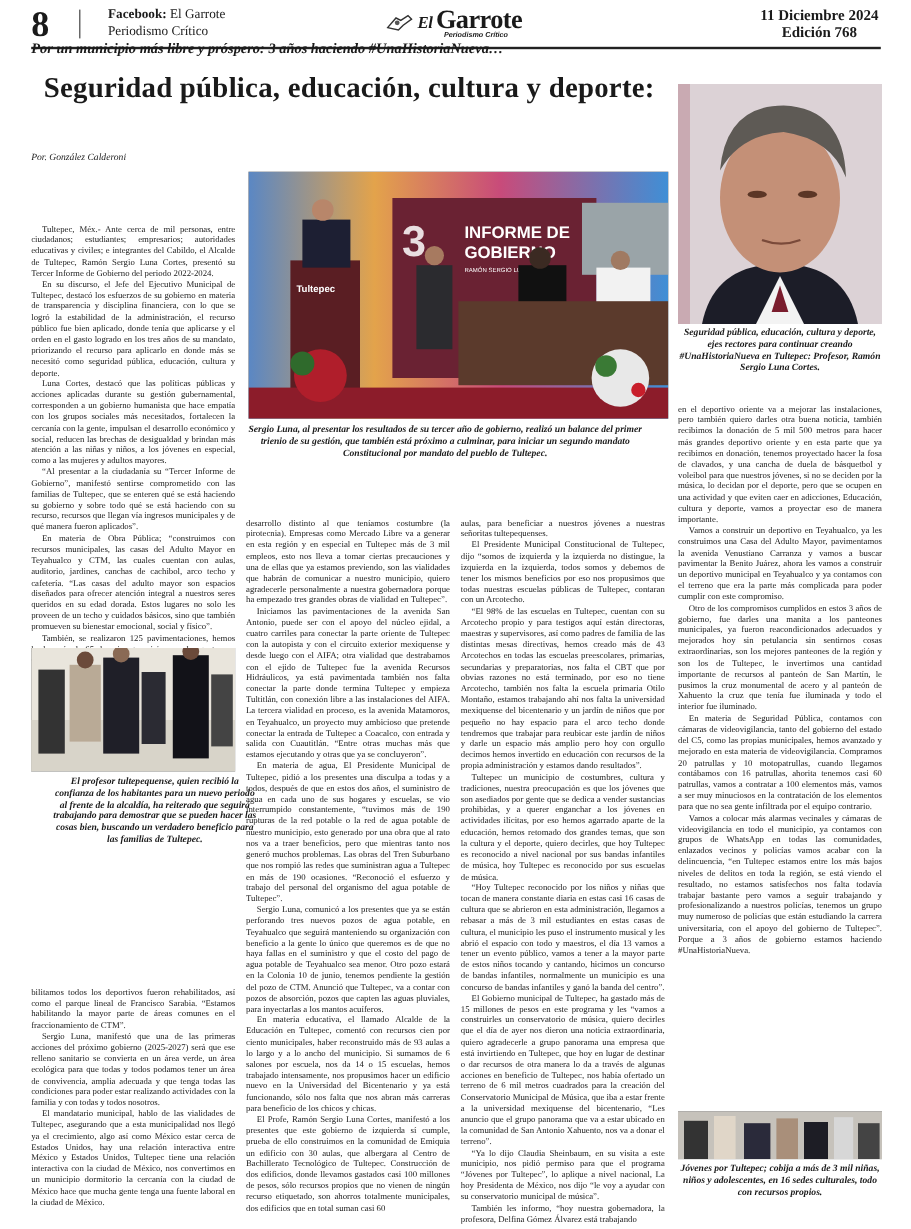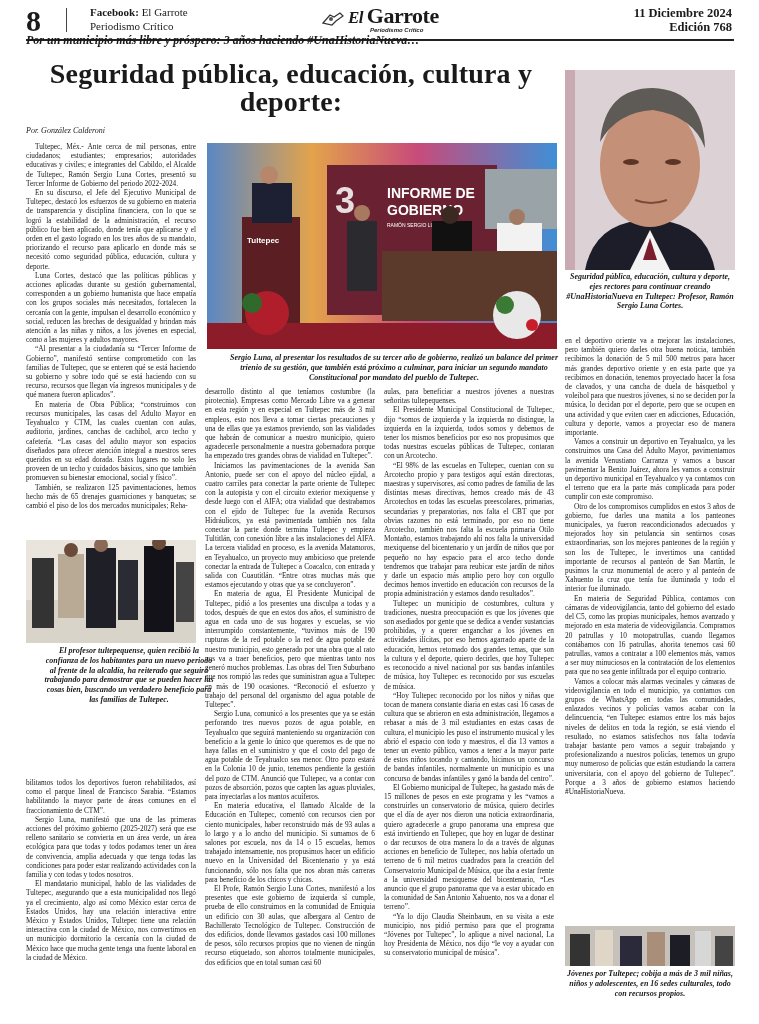--- a/index.html
+++ b/index.html
@@ -7,53 +7,53 @@
   .abs{position:absolute;}
   
   .page-num{left:26px;top:4px;font-size:30px;font-weight:bold;line-height:34px;}
   .hdr-div{left:66px;top:8px;width:1px;height:24px;background:#444;}
   .fb{left:90px;top:6px;font-size:11px;line-height:13.5px;}
   .fb b{font-weight:bold;}
   .logo{left:322px;top:5px;width:120px;height:30px;}
   .logo-text{position:absolute;left:26px;top:-2px;font-size:22px;font-weight:bold;font-family:"Liberation Serif",serif;letter-spacing:-0.5px;font-style:normal;}
   .logo-sub{position:absolute;left:48px;top:22px;font-size:6px;font-weight:bold;font-style:italic;font-family:"Liberation Sans",sans-serif;}
   .logo-icon{position:absolute;left:0;top:6px;width:22px;height:16px;}
-  .date{right:27px;top:7px;text-align:right;font-size:12.5px;line-height:13.5px;font-weight:bold;}
+  .date{right:27px;top:7px;text-align:center;font-size:12.5px;line-height:13.5px;font-weight:bold;}
   .rule{left:26px;top:39px;width:708px;height:2px;background:#222;}
   .kicker{left:26px;top:33px;font-size:12px;font-style:italic;font-weight:bold;}
-  .headline{left:26px;top:60px;width:530px;text-align:center;font-size:28px;font-weight:bold;line-height:28px;letter-spacing:0.2px;}
+  .headline{left:26px;top:60px;width:530px;text-align:center;font-size:24px;font-weight:bold;line-height:28px;letter-spacing:0.2px;}
   .byline{left:26px;top:126px;font-size:8px;font-style:italic;font-weight:normal;}
   
   .col{font-size:7.3px;line-height:9.2px;text-align:justify;hyphens:auto;}
   .col p{margin:0;text-indent:9px;}
   .c1{left:26px;}
   .c2{left:205px;}
   .c3{left:384px;}
   .c4{left:565px;}
-  .cw{width:170px;}
+  .cw{width:170px;margin-top:44px;}
   .c4w{width:170px;}
   
   .photo{overflow:hidden;background:#888;}
   .caption{font-size:8px;line-height:9.8px;font-style:italic;font-weight:bold;text-align:center;}
 </style>
 </head>
 <body>
 
 <div class="abs page-num">8</div>
 <div class="abs hdr-div"></div>
 <div class="abs fb">
   <div><b>Facebook:</b> <span>El Garrote</span></div>
   <div>Periodismo Crítico</div>
 </div>
 <div class="abs logo">
   <svg class="logo-icon" viewBox="0 0 22 16">
     <path d="M1 12 L8 4 L12 6 L18 2 L21 5 L14 10 L10 14 Z" fill="none" stroke="#333" stroke-width="1.2"></path>
     <circle cx="9" cy="8" r="2" fill="#555"></circle>
   </svg>
-  <span class="logo-text"><i style="font-size:17px">El </i>Garrote</span>
+  <span class="logo-text"><i style="font-size:14px">El </i>Garrote</span>
   <span class="logo-sub">Periodismo Crítico</span>
 </div>
 <div class="abs date">
   <div>11 Diciembre 2024</div>
   <div>Edición 768</div>
 </div>
 <div class="abs rule"></div>
 
 <div class="abs kicker">Por un municipio más libre y próspero: 3 años haciendo #UnaHistoriaNueva…</div>
 <div class="abs headline">
@@ -122,39 +122,40 @@
     <circle cx="310" cy="74" r="8" fill="#a07a62"></circle>
     <rect x="175" y="108" width="175" height="70" fill="#5b3a2c"></rect>
     <rect x="0" y="180" width="350" height="26" fill="#8c1c2a"></rect>
     <circle cx="60" cy="170" r="22" fill="#b01e2b"></circle>
     <circle cx="45" cy="160" r="10" fill="#2f6a2c"></circle>
     <circle cx="310" cy="172" r="24" fill="#e8e8e8"></circle>
     <circle cx="298" cy="162" r="9" fill="#3a7a35"></circle>
     <circle cx="325" cy="182" r="6" fill="#c81e2b"></circle>
   </svg>
 </div>
-<div class="abs caption" style="left:219px;top:353px;width:350px;">Sergio Luna, al presentar los resultados de su tercer año de gobierno, realizó un balance del primer trienio de su gestión, que también está próximo a culminar, para iniciar un segundo mandato Constitucional por mandato del pueblo de Tultepec.</div>
+<div class="abs caption" style="left:196px;top:353px;width:350px;">Sergio Luna, al presentar los resultados de su tercer año de gobierno, realizó un balance del primer trienio de su gestión, que también está próximo a culminar, para iniciar un segundo mandato Constitucional por mandato del pueblo de Tultepec.</div>
 
 <div class="abs col c2 cw" style="top:387px;height:637px;overflow:hidden;" id="col2">
     <p style="text-indent: 0px;">desarrollo distinto al que teníamos costumbre (la pirotecnia). Empresas como Mercado Libre va a generar en esta región y en especial en Tultepec más de 3 mil empleos, esto nos lleva a tomar ciertas precauciones y una de ellas que ya estamos previendo, son las vialidades que habrán de comunicar a nuestro municipio, quiero agradecerle personalmente a nuestra gobernadora porque ha empezado tres grandes obras de vialidad en Tultepec”.</p>
     <p>Iniciamos las pavimentaciones de la avenida San Antonio, puede ser con el apoyo del núcleo ejidal, a cuatro carriles para conectar la parte oriente de Tultepec con la autopista y con el circuito exterior mexiquense y desde luego con el AIFA; otra vialidad que destrabamos con el ejido de Tultepec fue la avenida Recursos Hidráulicos, ya está pavimentada también nos falta conectar la parte donde termina Tultepec y empieza Tultitlán, con conexión libre a las instalaciones del AIFA. La tercera vialidad en proceso, es la avenida Matamoros, en Teyahualco, un proyecto muy ambicioso que pretende conectar la entrada de Tultepec a Coacalco, con entrada y salida con Cuautitlán. “Entre otras muchas más que estamos ejecutando y otras que ya se concluyeron”.</p>
     <p>En materia de agua, El Presidente Municipal de Tultepec, pidió a los presentes una disculpa a todas y a todos, después de que en estos dos años, el suministro de agua en cada uno de sus hogares y escuelas, se vio interrumpido constantemente, “tuvimos más de 190 rupturas de la red potable o la red de agua potable de nuestro municipio, esto generado por una obra que al rato nos va a traer beneficios, pero que mientras tanto nos generó muchos problemas. Las obras del Tren Suburbano que nos rompió las redes que suministran agua a Tultepec en más de 190 ocasiones. “Reconoció el esfuerzo y trabajo del personal del organismo del agua potable de Tultepec”.</p>
     <p>Sergio Luna, comunicó a los presentes que ya se están perforando tres nuevos pozos de agua potable, en Teyahualco que seguirá manteniendo su organización con beneficio a la gente lo único que queremos es de que no haya fallas en el suministro y que el costo del pago de agua potable de Teyahualco sea menor. Otro pozo estará en la Colonia 10 de junio, tenemos pendiente la gestión del pozo de CTM. Anunció que Tultepec, va a contar con pozos de absorción, pozos que capten las aguas pluviales, para inyectarlas a los mantos acuíferos.</p>
     <p>En materia educativa, el llamado Alcalde de la Educación en Tultepec, comentó con recursos cien por ciento municipales, haber reconstruido más de 93 aulas a lo largo y a lo ancho del municipio. Si sumamos de 6 salones por escuela, nos da 14 o 15 escuelas, hemos trabajado intensamente, nos propusimos hacer un edificio nuevo en la Universidad del Bicentenario y ya está funcionando, sólo nos falta que nos abran más carreras para beneficio de los chicos y chicas.</p>
     <p>El Profe, Ramón Sergio Luna Cortes, manifestó a los presentes que este gobierno de izquierda sí cumple, prueba de ello construimos en la comunidad de Emiquia un edificio con 30 aulas, que albergara al Centro de Bachillerato Tecnológico de Tultepec. Construcción de dos edificios, donde llevamos gastados casi 100 millones de pesos, sólo recursos propios que no vienen de ningún recurso etiquetado, son ahorros totalmente municipales, dos edificios que en total suman casi 60</p>
   </div>
 
 <div class="abs col c3 cw" style="top:387px;height:637px;overflow:hidden;" id="col3">
     <p style="text-indent: 0px;">aulas, para beneficiar a nuestros jóvenes a nuestras señoritas tultepequenses.</p>
     <p>El Presidente Municipal Constitucional de Tultepec, dijo “somos de izquierda y la izquierda no distingue, la izquierda en la izquierda, todos somos y debemos de tener los mismos beneficios por eso nos propusimos que todas nuestras escuelas públicas de Tultepec, contaran con un Arcotecho.</p>
     <p>“El 98% de las escuelas en Tultepec, cuentan con su Arcotecho propio y para testigos aquí están directoras, maestras y supervisores, así como padres de familia de las distintas mesas directivas, hemos creado más de 43 Arcotechos en todas las escuelas preescolares, primarias, secundarias y preparatorias, nos falta el CBT que por obvias razones no está terminado, por eso no tiene Arcotecho, también nos falta la escuela primaria Otilo Montaño, estamos trabajando ahí nos falta la universidad mexiquense del bicentenario y un jardín de niños que por pequeño no hay espacio para el arco techo donde tendremos que trabajar para reubicar este jardín de niños y darle un espacio más amplio pero hoy con orgullo decimos hemos invertido en educación con recursos de la propia administración y estamos dando resultados”.</p>
     <p>Tultepec un municipio de costumbres, cultura y tradiciones, nuestra preocupación es que los jóvenes que son asediados por gente que se dedica a vender sustancias prohibidas, y a querer enganchar a los jóvenes en actividades ilícitas, por eso hemos agarrado aparte de la educación, hemos retomado dos grandes temas, que son la cultura y el deporte, quiero decirles, que hoy Tultepec es reconocido a nivel nacional por sus bandas infantiles de música, hoy Tultepec es reconocido por sus escuelas de música.</p>
     <p>“Hoy Tultepec reconocido por los niños y niñas que tocan de manera constante diaria en estas casi 16 casas de cultura que se abrieron en esta administración, llegamos a rebasar a más de 3 mil estudiantes en estas casas de cultura, el municipio les puso el instrumento musical y les abrió el espacio con todo y maestros, el día 13 vamos a tener un evento público, vamos a tener a la mayor parte de estos niños tocando y cantando, hicimos un concurso de bandas infantiles, normalmente un municipio es una concurso de bandas infantiles y ganó la banda del centro”.</p>
     <p>El Gobierno municipal de Tultepec, ha gastado más de 15 millones de pesos en este programa y les “vamos a construirles un conservatorio de música, quiero decirles que el día de ayer nos dieron una noticia extraordinaria, quiero agradecerle a grupo panorama una empresa que está invirtiendo en Tultepec, que hoy en lugar de destinar o dar recursos de otra manera lo da a través de algunas acciones en beneficio de Tultepec, nos había ofertado un terreno de 6 mil metros cuadrados para la creación del Conservatorio Municipal de Música, que iba a estar frente a la universidad mexiquense del bicentenario, “Les anuncio que el grupo panorama que va a estar ubicado en la comunidad de San Antonio Xahuento, nos va a donar el terreno”.</p>
     <p>“Ya lo dijo Claudia Sheinbaum, en su visita a este municipio, nos pidió permiso para que el programa “Jóvenes por Tultepec”, lo aplique a nivel nacional, La hoy Presidenta de México, nos dijo “le voy a ayudar con su conservatorio municipal de música”.</p>
+    <p>También les informo, “hoy nuestra gobernadora, la profesora, Delfina Gómez Álvarez está trabajando</p>
   </div>
 
 <div class="abs photo" style="left:565px;top:70px;width:170px;height:200px;">
   <svg width="170" height="200" viewBox="0 0 170 200">
     <rect width="170" height="200" fill="#dcd2d6"></rect>
     <rect x="0" y="0" width="10" height="200" fill="#c9aab2"></rect>
     <path d="M20 200 Q30 150 85 150 Q140 150 150 200 Z" fill="#1c1d28"></path>
     <path d="M65 200 L85 160 L105 200 Z" fill="#f3f3f3"></path>
     <path d="M78 190 L85 168 L92 190 Z" fill="#7a1d2e"></path>
     <ellipse cx="85" cy="95" rx="50" ry="62" fill="#c49077"></ellipse>

